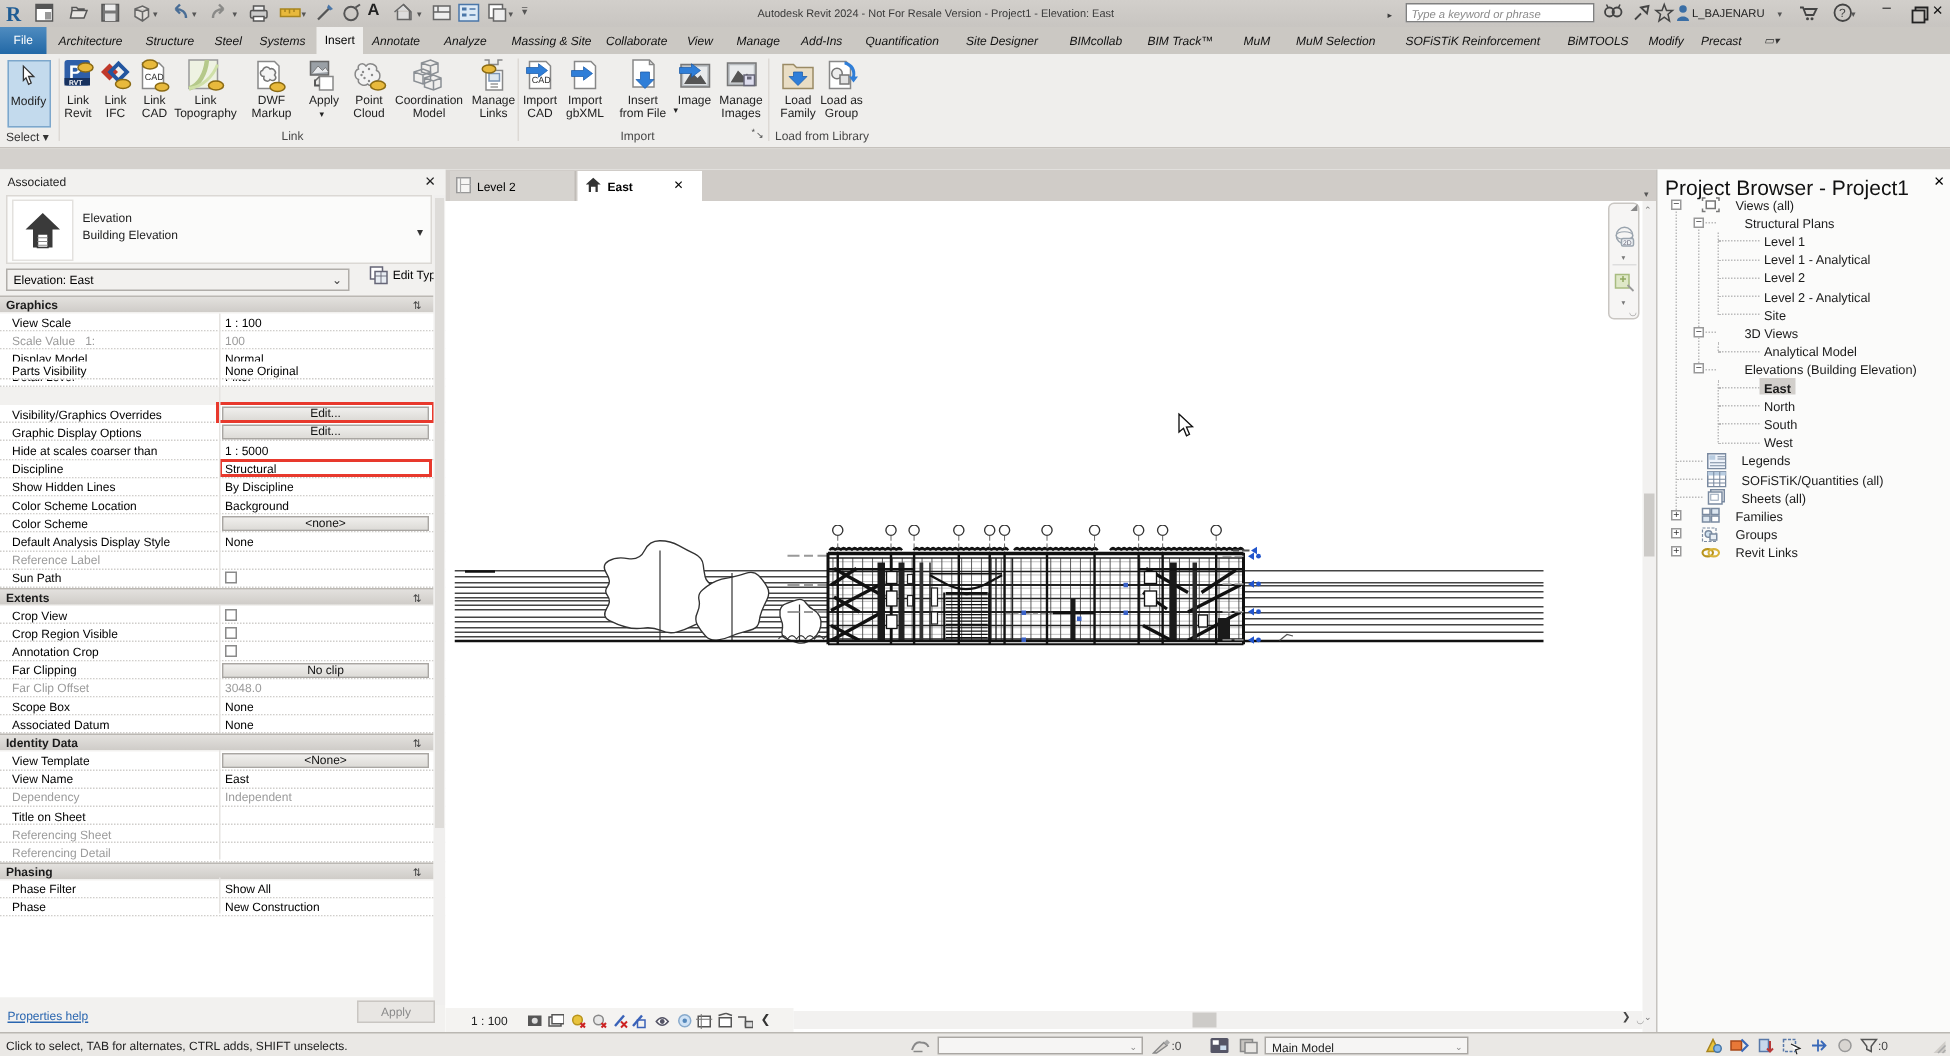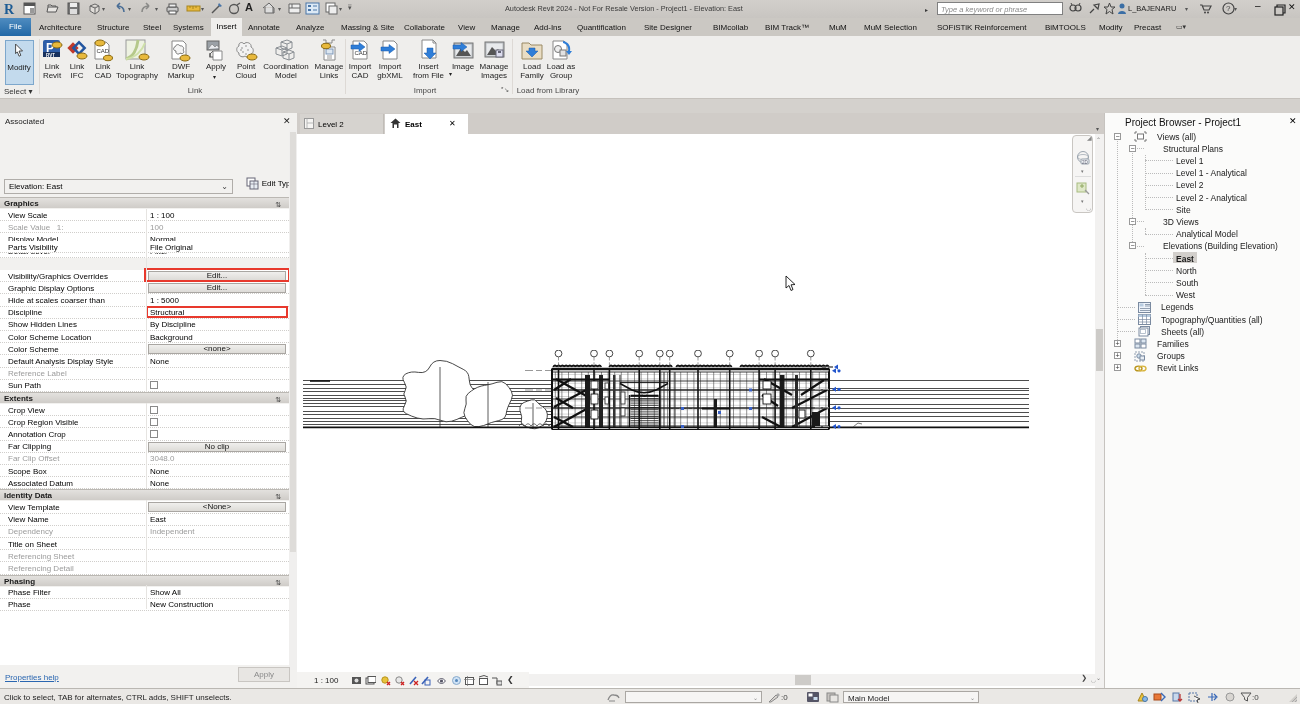--- a/index.html
+++ b/index.html
@@ -8,21 +8,21 @@
   .abs { position:absolute; }
   svg { display:block; }
 
   #titlebar { left:0; top:0; width:1300px; height:18px; background:linear-gradient(#d2cfcb,#c8c5c1); }
   .qat { position:absolute; top:1px; width:15px; height:15px; }
   #title-text { left:505px; top:4px; font-size:7.3px; color:#3a3a3a; }
   #searchbox { left:937px; top:2px; width:126px; height:13px; background:#fff; border:1px solid #808080; font-style:italic; color:#8a8a8a; font-size:7.5px; padding:2px 3px; }
   .titleicon { position:absolute; top:2px; font-size:10px; color:#3a3a3a; }
 
   #tabrow { left:0; top:18px; width:1300px; height:18px; background:#cbc8c3; }
-  .rtab { position:absolute; top:5px; font-size:8px; color:#111; white-space:nowrap; }
+  .rtab { position:absolute; top:5px; font-size:8px; color:#111; white-space:nowrap;font-style:italic; }
   #filetab { left:0; top:0; width:31px; height:18px; background:linear-gradient(#4f8cc0,#2268a6); color:#fff; text-align:center; line-height:18px; font-size:8px; }
   #inserttab { left:211px; top:0; width:31px; height:18px; background:#efeeec; text-align:center; line-height:18px; font-size:8px; color:#000; }
 
   #ribbon { left:0; top:36px; width:1300px; height:63px; background:#efeeec; border-bottom:1px solid #c5c1bc; }
   .ric { position:absolute; top:3px; }
   .rlab { position:absolute; top:27px; text-align:center; font-size:8px; color:#222; line-height:8.5px; white-space:pre; }
   .grouplabel { position:absolute; top:50px; font-size:8px; color:#484848; text-align:center; white-space:nowrap; }
   .gsep { position:absolute; top:3px; width:1px; height:55px; background:#ddd9d5; }
   #modifybtn { position:absolute; left:5px; top:4px; width:29px; height:45px; background:#c3daed; border:1px solid #7da7cc; }
   #selectlbl { position:absolute; left:4px; top:51px; font-size:8px; color:#333; }
@@ -351,20 +351,31 @@
     </svg>
     <div class="rlab" style="left:536px;width:50px">Load as
 Group</div>
     <div class="grouplabel" style="left:513px;width:70px">Load from Library</div>
     <span class="grouplabel" style="left:500px;left:501px;font-size:6px">*</span>
   </div>
   <div class="abs" id="gapstrip"></div>
   <div class="abs" id="props">
     <div id="props-title">Associated</div>
     <div id="props-x">✕</div>
+    <div id="typesel">
+      <div id="typesel-icon">
+        <svg width="39" height="39" viewBox="0 0 39 39">
+          <path d="M19.5 8 L31 19 L26 19 L26 31 L13 31 L13 19 L8 19 Z" fill="#3a3a3a"></path>
+          <rect x="16" y="22" width="7" height="9" fill="#fff" stroke="#3a3a3a"></rect>
+          <path d="M16 24.5 h7 M16 27 h7 M16 29.5 h7" stroke="#888" stroke-width="0.7"></path>
+        </svg>
+      </div>
+      <div style="position:absolute;left:50px;top:9px;font-size:8px;line-height:11px;color:#222">Elevation<br>Building Elevation</div>
+      <div id="typesel-arrow">▾</div>
+    </div>
     <div id="combo-row">Elevation: East<span style="position:absolute;right:4px;top:0px;color:#444">⌄</span></div>
     <div id="edittype"><svg width="14" height="13" viewBox="0 0 14 13" style="display:inline-block;vertical-align:middle">
         <rect x="1" y="1" width="8" height="8" fill="#fff" stroke="#667"></rect>
         <rect x="4" y="4" width="8" height="8" fill="#e8edf3" stroke="#667"></rect>
         <path d="M4 7 h8 M8 4 v8" stroke="#667" stroke-width="0.6"></path>
       </svg><span style="vertical-align:middle"> Edit Type</span></div>
     <div class="sechdr" style="top:84px">Graphics<span class="pin">⇅</span></div>
     <div class="prow" style="top:96px">
       <span class="plabel">View Scale</span>
       <span class="pvalue">1 : 100</span>
@@ -376,21 +387,21 @@
     <div class="prow" style="top:120.4px">
       <span class="plabel">Display Model</span>
       <span class="pvalue">Normal</span>
     </div>
     <div class="prow" style="top:132.6px">
       <span class="plabel">Detail Level</span>
       <span class="pvalue">Filter</span>
     </div>
     <div class="prow" style="top:128px">
       <span class="plabel">Parts Visibility</span>
-      <span class="pvalue">File Original</span>
+      <span class="pvalue">None Original</span>
     </div>
     <div class="prow" style="top:156.99999999999997px">
       <span class="plabel">Visibility/Graphics Overrides</span>
       <span class="pbtn">Edit...</span>
       <span style="position:absolute;left:144px;top:-2px;width:146px;height:14px;border:2px solid #e8392d"></span>
     </div>
     <div class="prow" style="top:169.19999999999996px">
       <span class="plabel">Graphic Display Options</span>
       <span class="pbtn">Edit...</span>
     </div>
@@ -745,21 +756,21 @@
       </svg>
       <span style="position:absolute;left:210px;top:3px;font-size:8px;color:#333">❮</span>
     </div>
     <div id="hscroll">
       <div style="position:absolute;left:266px;top:1px;width:16px;height:10px;background:#cdcbc8"></div>
       <span style="position:absolute;right:8px;top:0px;font-size:7px;color:#444">❯</span>
       <span style="position:absolute;right:-1px;top:2px;font-size:6px;color:#999">◡</span>
     </div>
   </div>
   <div class="abs" id="pbrowser">
-    <span style="position:absolute;left:20px;top:4px;font-size:10px;color:#111">Project Browser - Project1</span>
+    <span style="position:absolute;left:5px;top:4px;font-size:14px;color:#111">Project Browser - Project1</span>
     <span style="position:absolute;left:184px;top:3px;font-size:9px">✕</span>
 
     <div class="tline" style="left:12px;top:27.5px;height:199.39999999999998px"></div>
     <div class="tline" style="left:27px;top:39.7px;height:89.6px"></div>
     <div class="tline" style="left:40px;top:41.9px;height:54.79999999999999px"></div>
     <div class="tline" style="left:40px;top:115.1px;height:6px"></div>
     <div class="tline" style="left:40px;top:139.5px;height:42.599999999999994px"></div>
     <div class="tdash" style="left:40px;top:47.4px;width:28px"></div>
     <div class="tdash" style="left:40px;top:59.599999999999994px;width:28px"></div>
     <div class="tdash" style="left:40px;top:71.8px;width:28px"></div>
@@ -802,21 +813,21 @@
     <span class="pbrow" style="left:71px;top:163.89999999999998px">South</span>
     <span class="pbrow" style="left:71px;top:176.1px">West</span>
     <span class="pbrow" style="left:56px;top:188.29999999999998px">Legends</span>
     <div style="position:absolute;left:33px;top:188.79999999999998px">
       <svg width="13" height="11" viewBox="0 0 13 11">
         <rect x="0.5" y="0.5" width="12" height="10" fill="#eef3fa" stroke="#7a8aa0"></rect>
         <rect x="1.5" y="1.5" width="4" height="3" fill="#b8cce0"></rect>
         <path d="M7 2.5 h5 M7 4 h5 M2 6.5 h10 M2 8.5 h10" stroke="#7a8aa0" stroke-width="0.8"></path>
       </svg>
     </div>
-    <span class="pbrow" style="left:56px;top:200.5px">Topography/Quantities (all)</span>
+    <span class="pbrow" style="left:56px;top:200.5px">SOFiSTiK/Quantities (all)</span>
     <div style="position:absolute;left:33px;top:201.0px">
       <svg width="13" height="11" viewBox="0 0 13 11">
         <rect x="0.5" y="0.5" width="12" height="10" fill="#fff" stroke="#7a8aa0"></rect>
         <rect x="0.5" y="0.5" width="12" height="2.5" fill="#b8cce0"></rect>
         <path d="M4.5 0.5 V10.5 M8.5 0.5 V10.5 M0.5 5.5 H12.5 M0.5 8 H12.5" stroke="#7a8aa0" stroke-width="0.7"></path>
       </svg>
     </div>
     <span class="pbrow" style="left:56px;top:212.7px">Sheets (all)</span>
     <div style="position:absolute;left:33px;top:213.2px">
       <svg width="13" height="11" viewBox="0 0 13 11">

